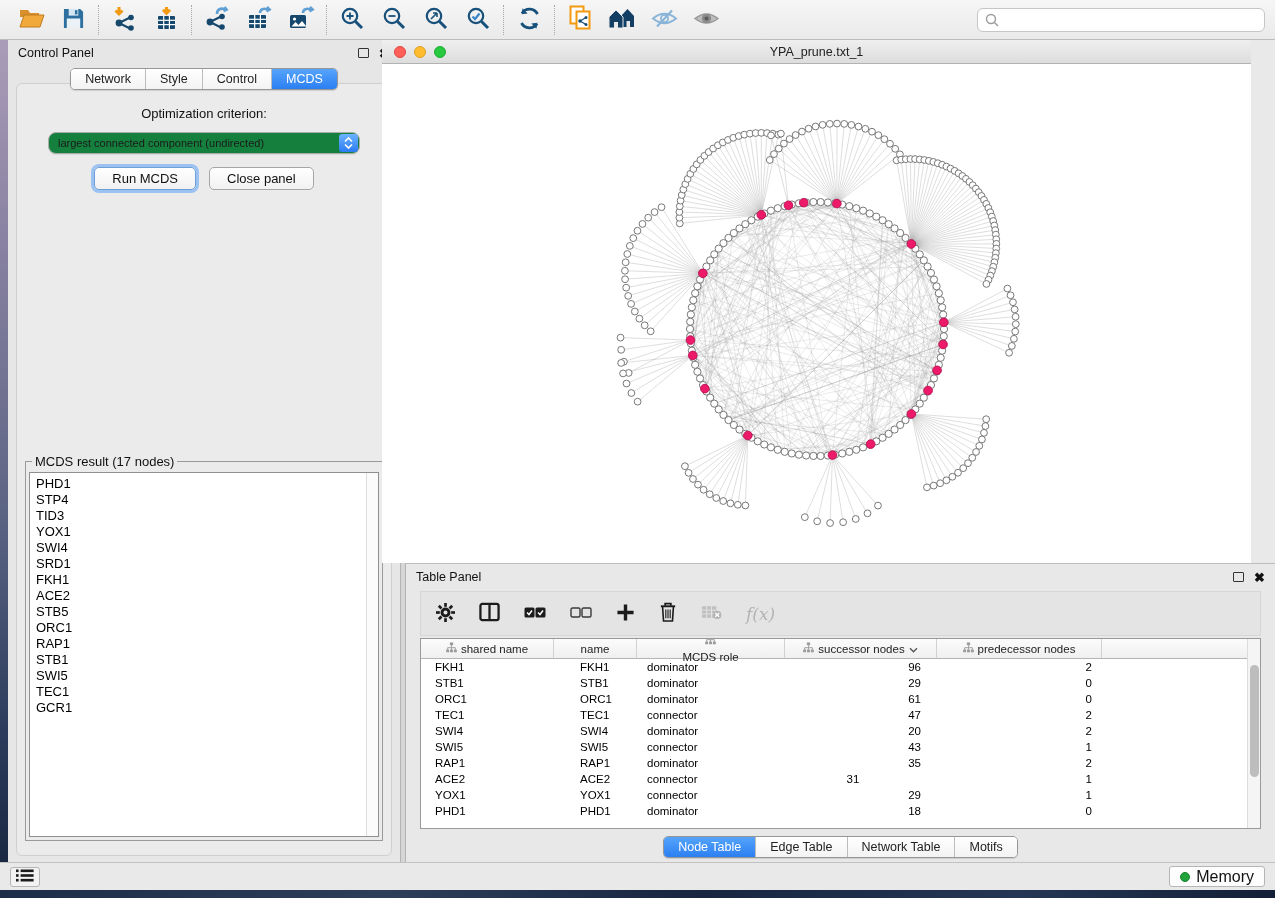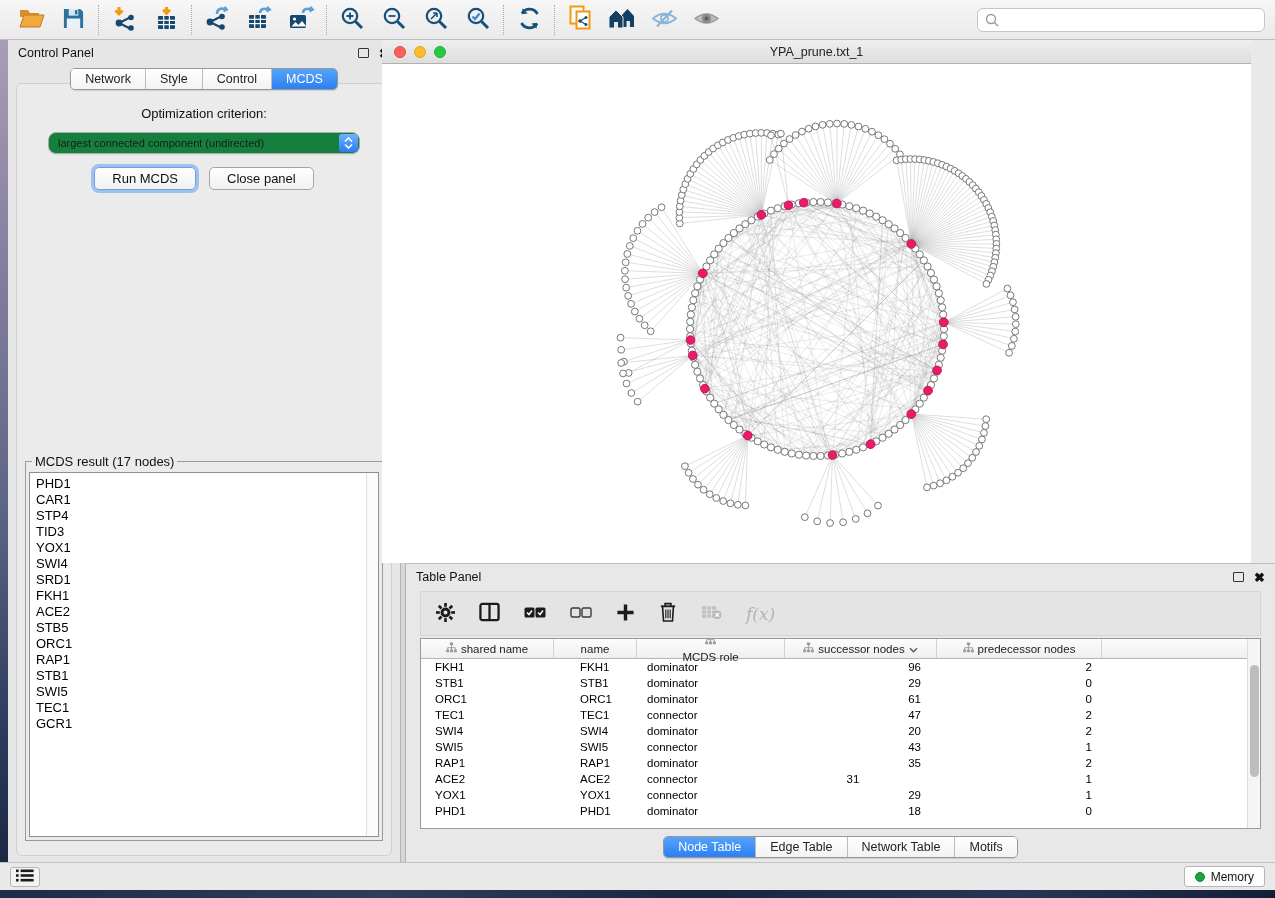--- a/index.html
+++ b/index.html
@@ -72,21 +72,21 @@
   .th { display:flex; align-items:center; justify-content:center; gap:4px; font-size:11.5px; color:#222; border-right:1px solid #d2d2d2; }
   .trow { display:flex; height:16px; align-items:center; }
   .td { font-size:11.5px; color:#000; white-space:nowrap; overflow:hidden; }
   .tscroll { position:absolute; right:0; top:0; bottom:0; width:13px; background:#f5f5f5; border-left:1px solid #dcdcdc; }
   .tthumb { position:absolute; left:2px; width:9px; border-radius:5px; background:#bdbdbd; top:26px; height:112px; }
   .bottom-tabs { display:flex; justify-content:center; margin-top:7px; }
 
   
   .status-bar { position:absolute; left:0; top:862px; width:1275px; height:28px; background:#e9e9e9; border-top:1px solid #c2c2c2; display:flex; align-items:center; justify-content:space-between; padding:0 10px; }
   .list-btn { width:30px; height:20px; background:#f3f3f3; border:1px solid #b5b5b5; border-radius:3px; display:flex; align-items:center; justify-content:center; cursor:default; }
-  .memory-btn { height:21px; background:#fdfdfd; border:1px solid #b5b5b5; border-radius:3px; display:flex; align-items:center; gap:6px; padding:0 10px; font-size:12px; color:#111; cursor:default; }
+  .memory-btn { height:21px; background:#fdfdfd; border:1px solid #b5b5b5; border-radius:3px; display:flex; align-items:center; gap:6px; padding:0 10px; font-size:16px; color:#111; cursor:default; }
   .mem-dot { width:10px; height:10px; border-radius:50%; background:#1fa33a; border:1px solid #17822c; }
 </style>
 </head>
 <body>
 
 <div class="app">
 
   <div class="toolbar">
     <button class="tbtn">
         <span><svg width="27" height="23" viewBox="0 0 27 23">
@@ -267,21 +267,20 @@
           </span>
       </div>
       <div class="btn-row">
         <button class="mac-btn focusring">Run MCDS</button>
         <button class="mac-btn">Close panel</button>
       </div>
       <fieldset class="result-box">
         <legend>MCDS result (17 nodes)</legend>
         <div class="mcds-list" id="mcds-list">
             <div class="mcds-item">PHD1</div>
-            <div class="mcds-item">CAR1</div>
             <div class="mcds-item">STP4</div>
             <div class="mcds-item">TID3</div>
             <div class="mcds-item">YOX1</div>
             <div class="mcds-item">SWI4</div>
             <div class="mcds-item">SRD1</div>
             <div class="mcds-item">FKH1</div>
             <div class="mcds-item">ACE2</div>
             <div class="mcds-item">STB5</div>
             <div class="mcds-item">ORC1</div>
             <div class="mcds-item">RAP1</div>

